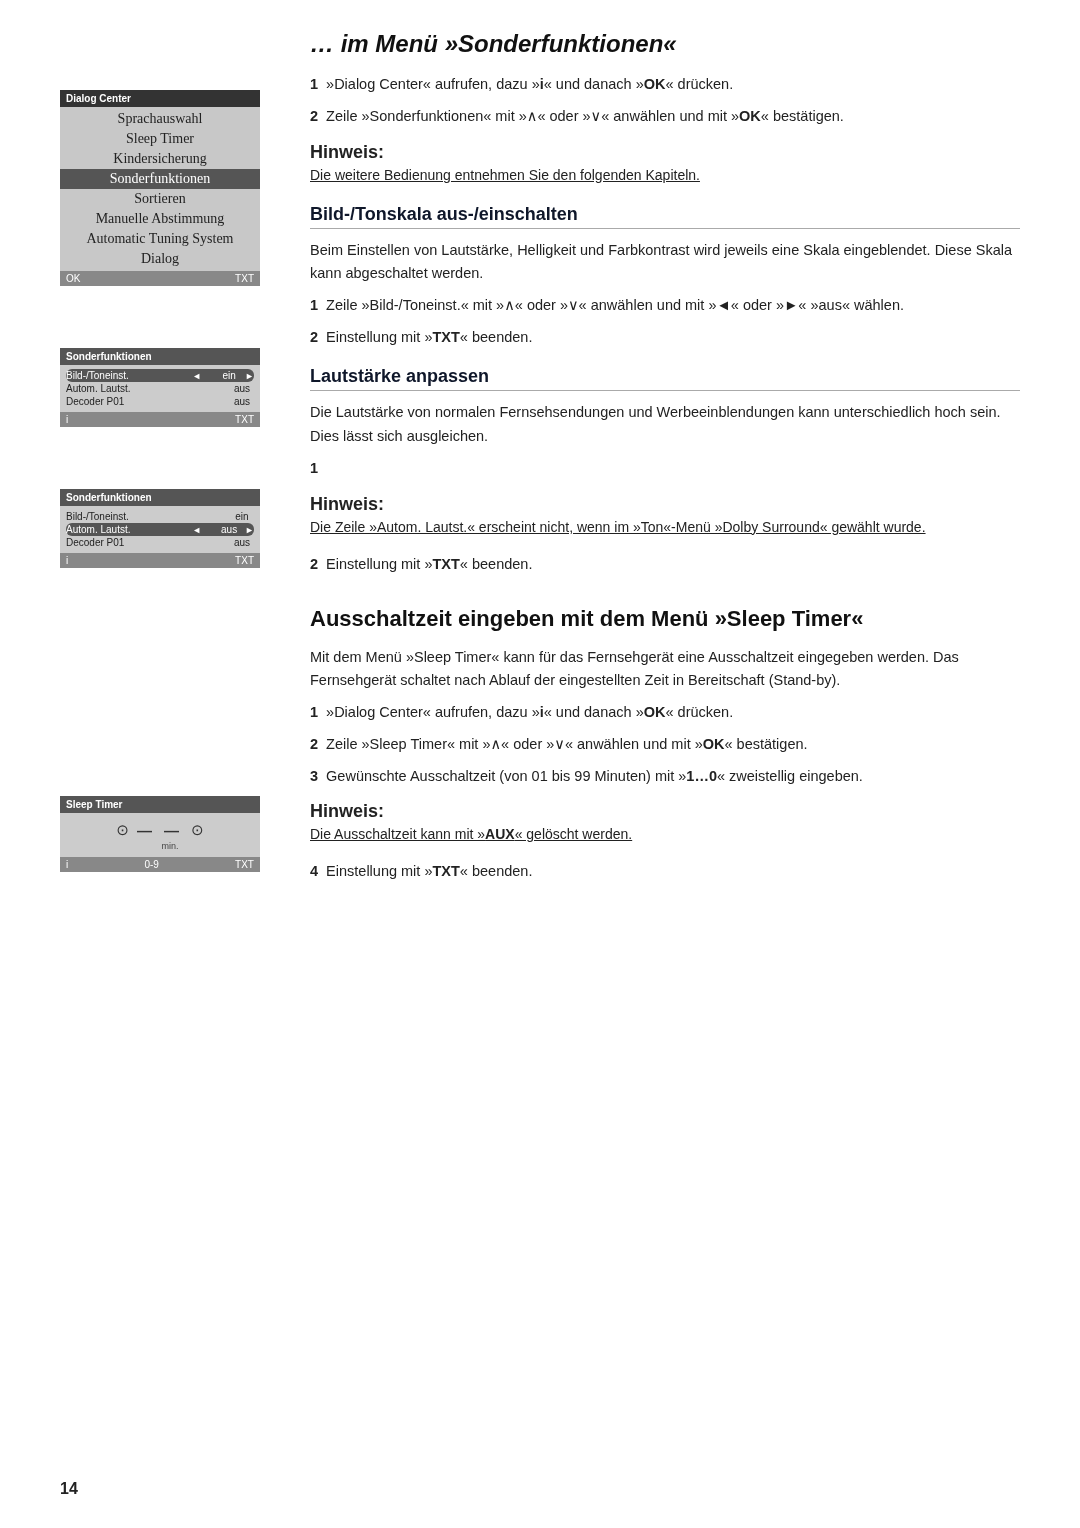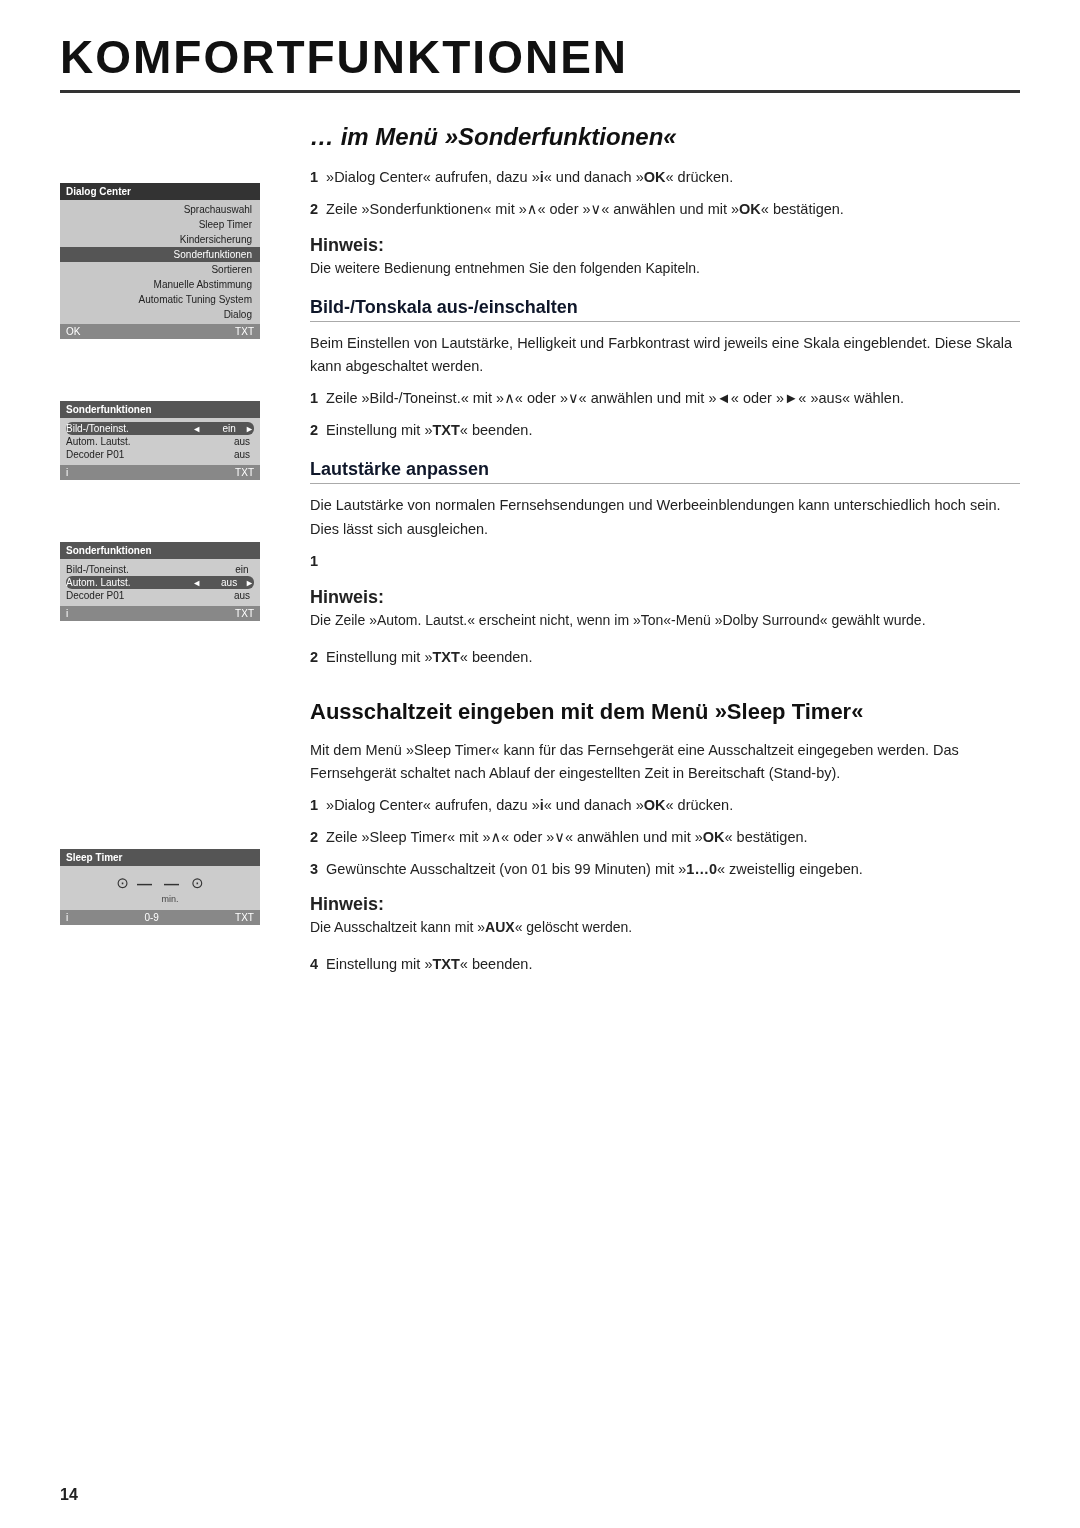--- a/index.html
+++ b/index.html
@@ -73,24 +73,25 @@
     }
 
     .tv-screen .menu-items {
       background: #c8c8c8;
       padding: 2px 0;
     }
 
     .tv-screen .menu-item {
       padding: 2px 8px;
       color: #222;
-      font-size: 10px;
-      display: flex;
-      justify-content: flex-end;
+      font-size: 14px;
+      display: flex;
+      justify-content: center;
       align-items: center;
+      font-family: Liberation Serif, serif;
     }
 
     .tv-screen .menu-item.selected {
       background: #555;
       color: #fff;
     }
 
     .tv-screen .menu-footer {
       background: #888;
       color: #fff;
@@ -248,20 +249,21 @@
 
     .hinweis-title {
       font-weight: bold;
       font-size: 18px;
       margin-bottom: 2px;
     }
 
     .hinweis-text {
       font-size: 14px;
       line-height: 1.5;
+      text-decoration: underline;
     }
 
     .subsection-title {
       font-size: 18px;
       font-weight: bold;
       color: #0f172a;
       margin: 18px 0 10px 0;
       border-bottom: 1.5px solid #aaa;
       padding-bottom: 3px;
     }
@@ -276,40 +278,37 @@
     .big-section-title {
       font-size: 22px;
       font-weight: bold;
       color: #111;
       margin: 30px 0 12px 0;
       line-height: 1.3;
     }
 
     .page-number {
       position: absolute;
-      bottom: 24px;
+      bottom: 30px;
       left: 60px;
       font-size: 16px;
       font-weight: bold;
       color: #222;
     }
 
     
     .screen-spacer {
       height: 14px;
     }
   </style>
 </head>
 <body>
 
 <div class="page-wrapper">
 
-  <div class="page-header">
-    <h1 class="page-title">KOMFORTFUNKTIONEN</h1>
-  </div>
 
   <div class="main-content">
 
     <div class="left-col">
 
       <div class="tv-screen">
         <div class="menu-header">Dialog Center</div>
         <div class="menu-items">
           <div class="menu-item">
               <span>Sprachauswahl</span>

